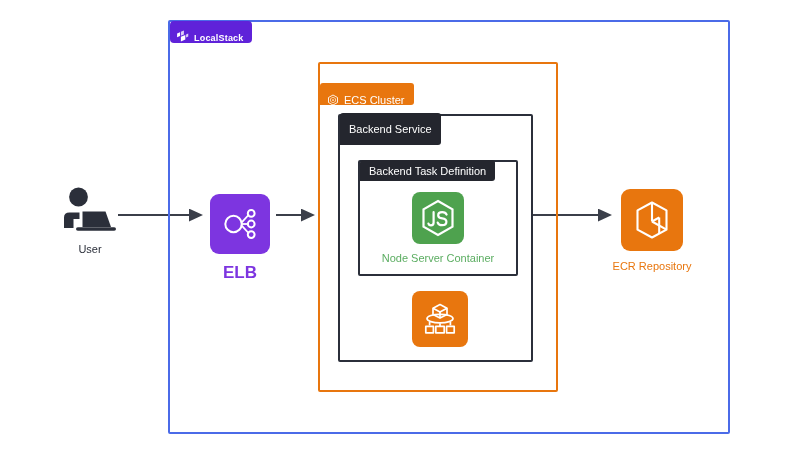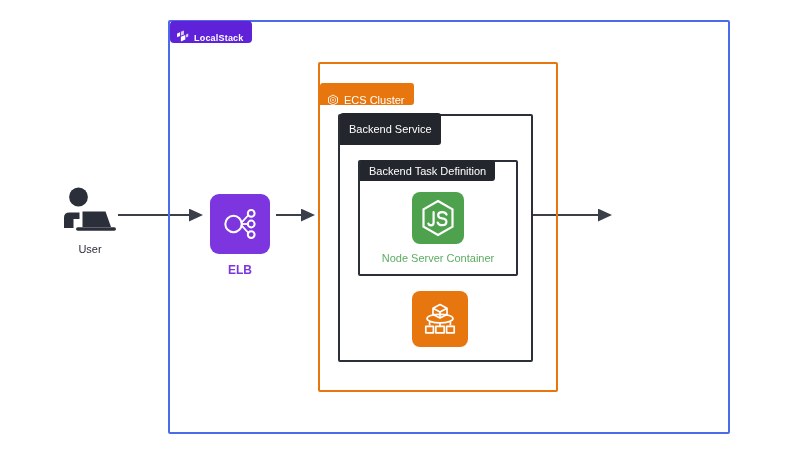--- a/index.html
+++ b/index.html
@@ -167,21 +167,21 @@
   
   .user-node { left: 40px; top: 186px; width: 100px; }
   .user-node .node-caption { color: #2b2f3a; }
 
   
   .elb-node { left: 209px; top: 194px; width: 62px; }
   .elb-node .node-icon {
     width: 60px; height: 60px;
     background: #7d35e0;
   }
-  .elb-node .node-caption { color: #7d35e0; font-weight: 700; font-size: 12px; }
+  .elb-node .node-caption { color: #7d35e0; font-weight: 700; font-size: 17px; }
 
   
   .nodejs-node { left: 405px; top: 192px; width: 66px; }
   .nodejs-node .node-icon {
     width: 52px; height: 52px;
     background: #4ea24e;
     border-radius: 8px;
   }
   .nodejs-node .node-caption { color: #5bad61; margin-top: 8px; }
 
@@ -313,14 +313,28 @@
           <path d="M9.6 22.6 L9.6 26.4"></path>
           <path d="M30.4 22.6 L30.4 26.4"></path>
           <rect x="15.8" y="27.4" width="8.4" height="6.4"></rect>
           <rect x="5.8" y="27.4" width="7.6" height="6.4"></rect>
           <rect x="26.6" y="27.4" width="7.6" height="6.4"></rect>
         </g>
       </svg>
     </div>
   </div>
 
+  <div class="node ecr-node">
+    <div class="node-icon">
+      <svg width="40" height="42" viewBox="0 0 40 42" aria-hidden="true">
+        <g fill="none" stroke="#ffffff" stroke-width="2.1" stroke-linejoin="round">
+          <path d="M20 3.5 L34.5 11.3 L34.5 30.7 L20 38.5 L5.5 30.7 L5.5 11.3 Z"></path>
+          <path d="M20 3.5 L20 22.5"></path>
+          <path d="M20 22.5 L34.5 30.7"></path>
+          <path d="M20 22.5 L27.2 18.5"></path>
+          <path d="M27.2 18.5 L27.2 34.8"></path>
+        </g>
+      </svg>
+    </div>
+    <div class="node-caption">ECR Repository</div>
+  </div>
 
 </div>
 
 </body></html>

